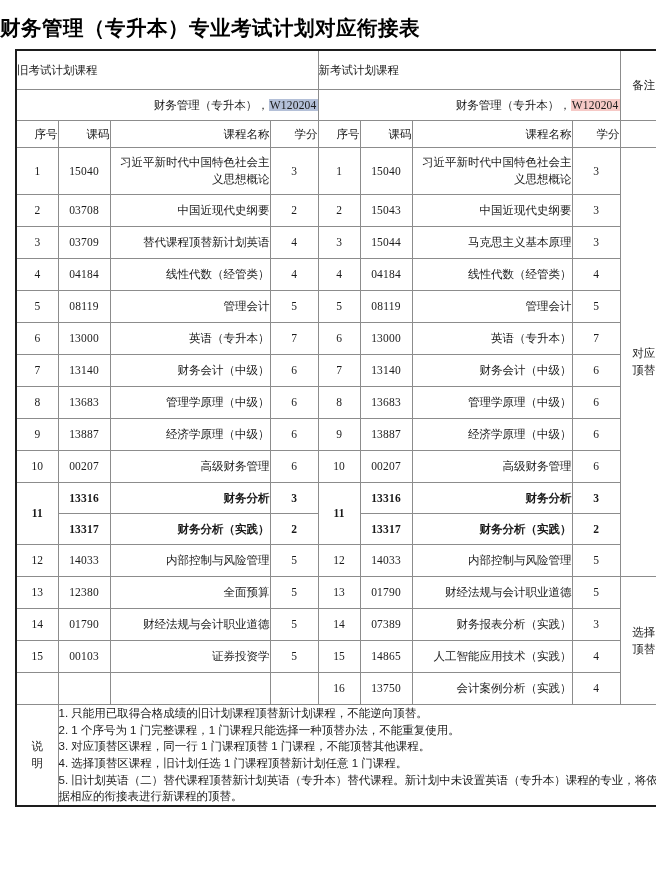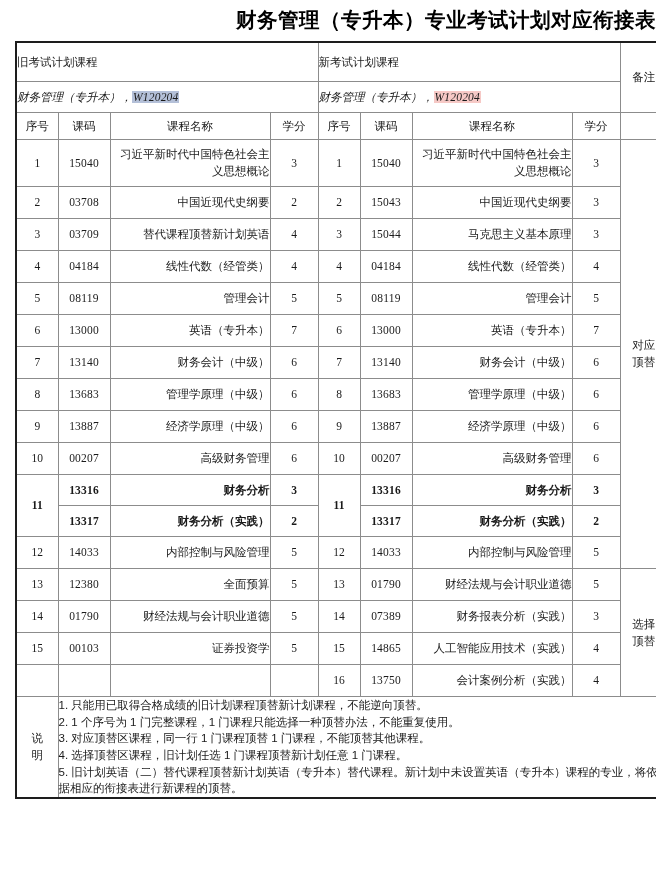--- a/index.html
+++ b/index.html
@@ -15,27 +15,28 @@
     overflow: hidden;
   }
   .page {
     width: 656px;
     height: 889px;
     position: relative;
     box-sizing: border-box;
     background: #fff;
   }
   .doc-title {
-    text-align: right;
+    text-align: left;
     font-size: 20.5px;
     font-weight: bold;
     letter-spacing: 0.5px;
     padding: 6px 0 7px 0;
     color: #000;
     font-family: "Liberation Serif", "DejaVu Serif", serif;
+    margin-top: 8px;
   }
   table.main {
     border-collapse: collapse;
     width: 626px;
     margin: 0 15px;
     table-layout: fixed;
     border: 2px solid #1d1d1d;
   }
   table.main td, table.main th {
     border: 1px solid #8c8c8c;
@@ -53,27 +54,26 @@
   col.c-name { width: 160px; }
   col.c-cred { width: 48px; }
   col.c-rem  { width: 48px; }
 
   .hdr-group {
     font-size: 12px;
     height: 38px;
     border-bottom: 1px solid #8c8c8c;
   }
   .hdr-major {
-    text-align: left;
+    text-align: right;
     font-size: 12px;
     height: 30px;
-    font-style: italic;
   }
   .hdr-col {
-    text-align: center;
+    text-align: right;
     font-size: 12.5px;
     font-weight: bold;
     height: 26px;
   }
   .hdr-remark {
     text-align: center;
     font-size: 12.5px;
     vertical-align: middle;
   }
   td.num { text-align: center; font-size: 11.5px; }

